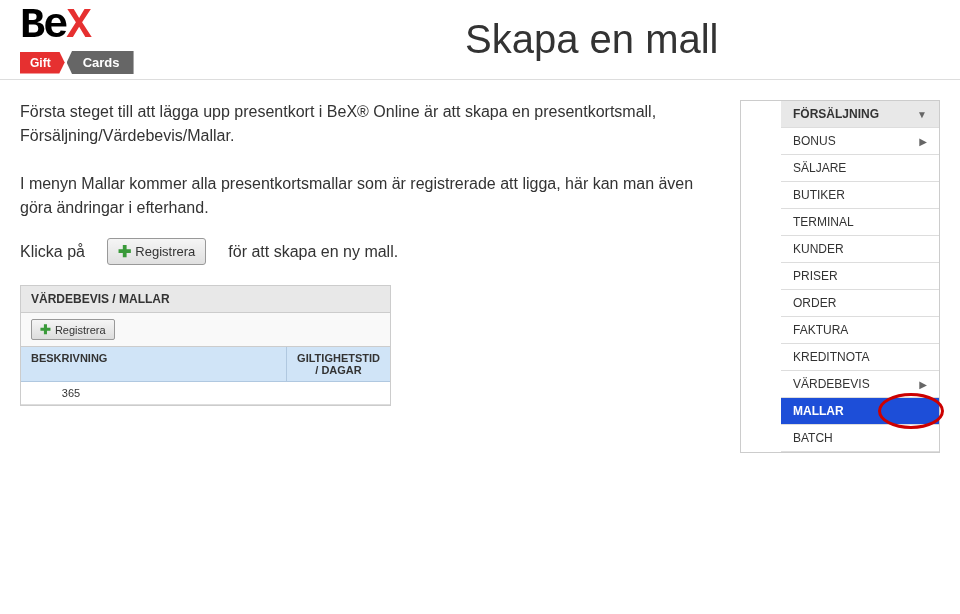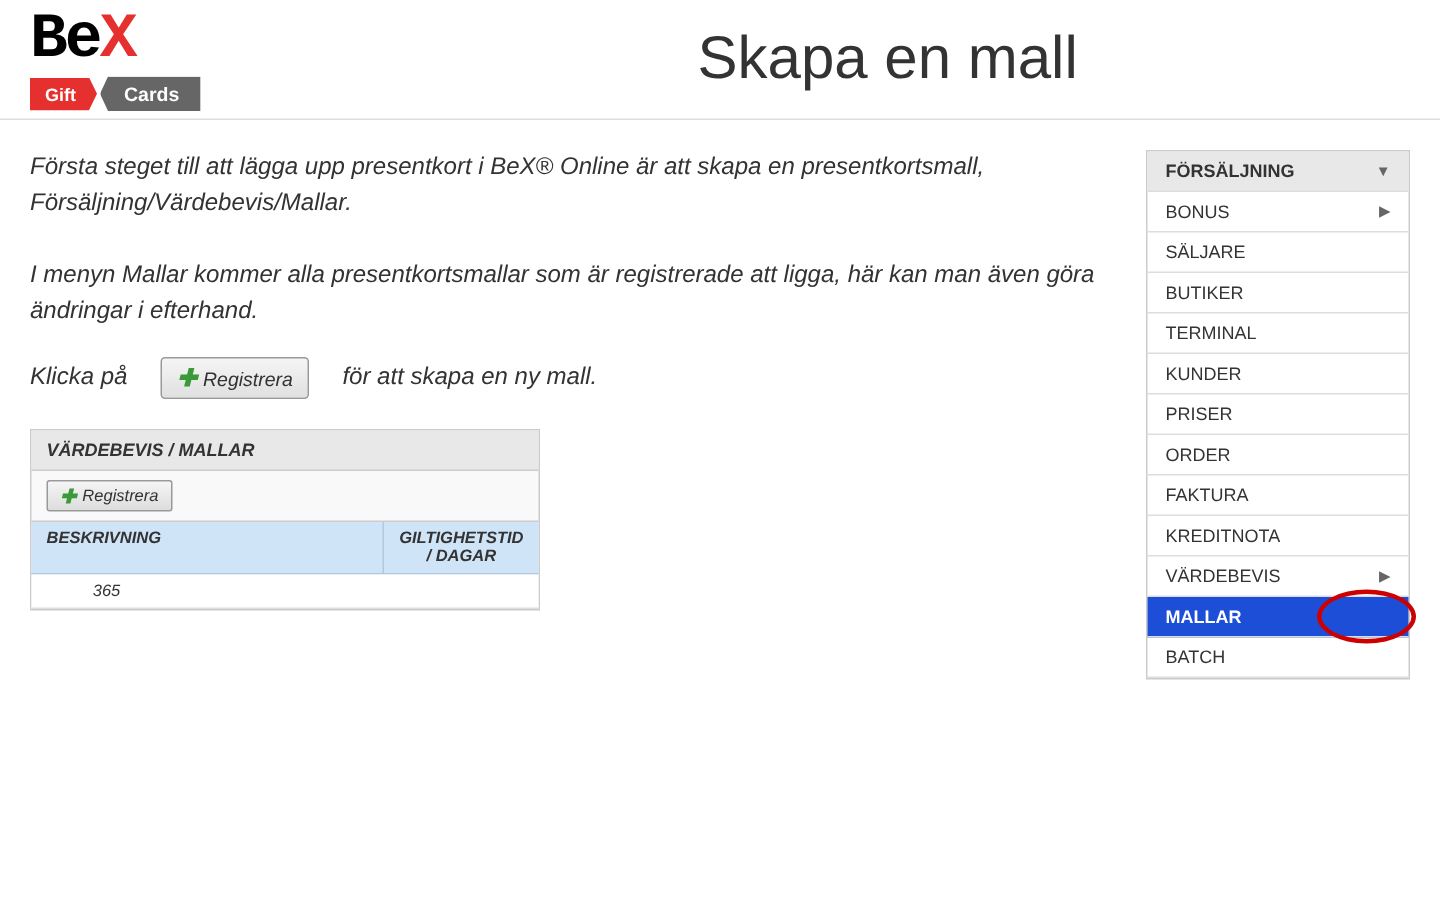--- a/index.html
+++ b/index.html
@@ -77,21 +77,20 @@
     
     .main-content {
       display: flex;
       padding: 20px 20px 0 20px;
       gap: 30px;
     }
 
     
     .left-content {
       flex: 1;
-      font-style: italic;
     }
 
     .intro-text {
       font-size: 16px;
       color: #333;
       line-height: 1.5;
       margin-bottom: 24px;
     }
 
     .body-text {
@@ -123,23 +122,24 @@
     }
 
     .register-btn-inline .plus-icon {
       color: #3a9a3a;
       font-size: 16px;
       font-weight: bold;
     }
 
     
     .right-menu {
-      width: 176px;
+      width: 200px;
       border: 1px solid #ccc;
       font-size: 12px;
+      padding-left: 40px;
     }
 
     .menu-item {
       padding: 6px 12px;
       border-bottom: 1px solid #ddd;
       color: #333;
       cursor: pointer;
       display: flex;
       align-items: center;
       justify-content: space-between;
@@ -159,21 +159,21 @@
 
     .menu-item .arrow {
       font-size: 10px;
       color: #666;
     }
 
     
     .screenshot-area {
       margin-top: 10px;
       border: 1px solid #ccc;
-      width: 340px;
+      width: 371px;
       background: #f9f9f9;
     }
 
     .screenshot-header {
       background: #e8e8e8;
       padding: 6px 10px;
       font-size: 12px;
       font-weight: bold;
       color: #333;
       border-bottom: 1px solid #ccc;

